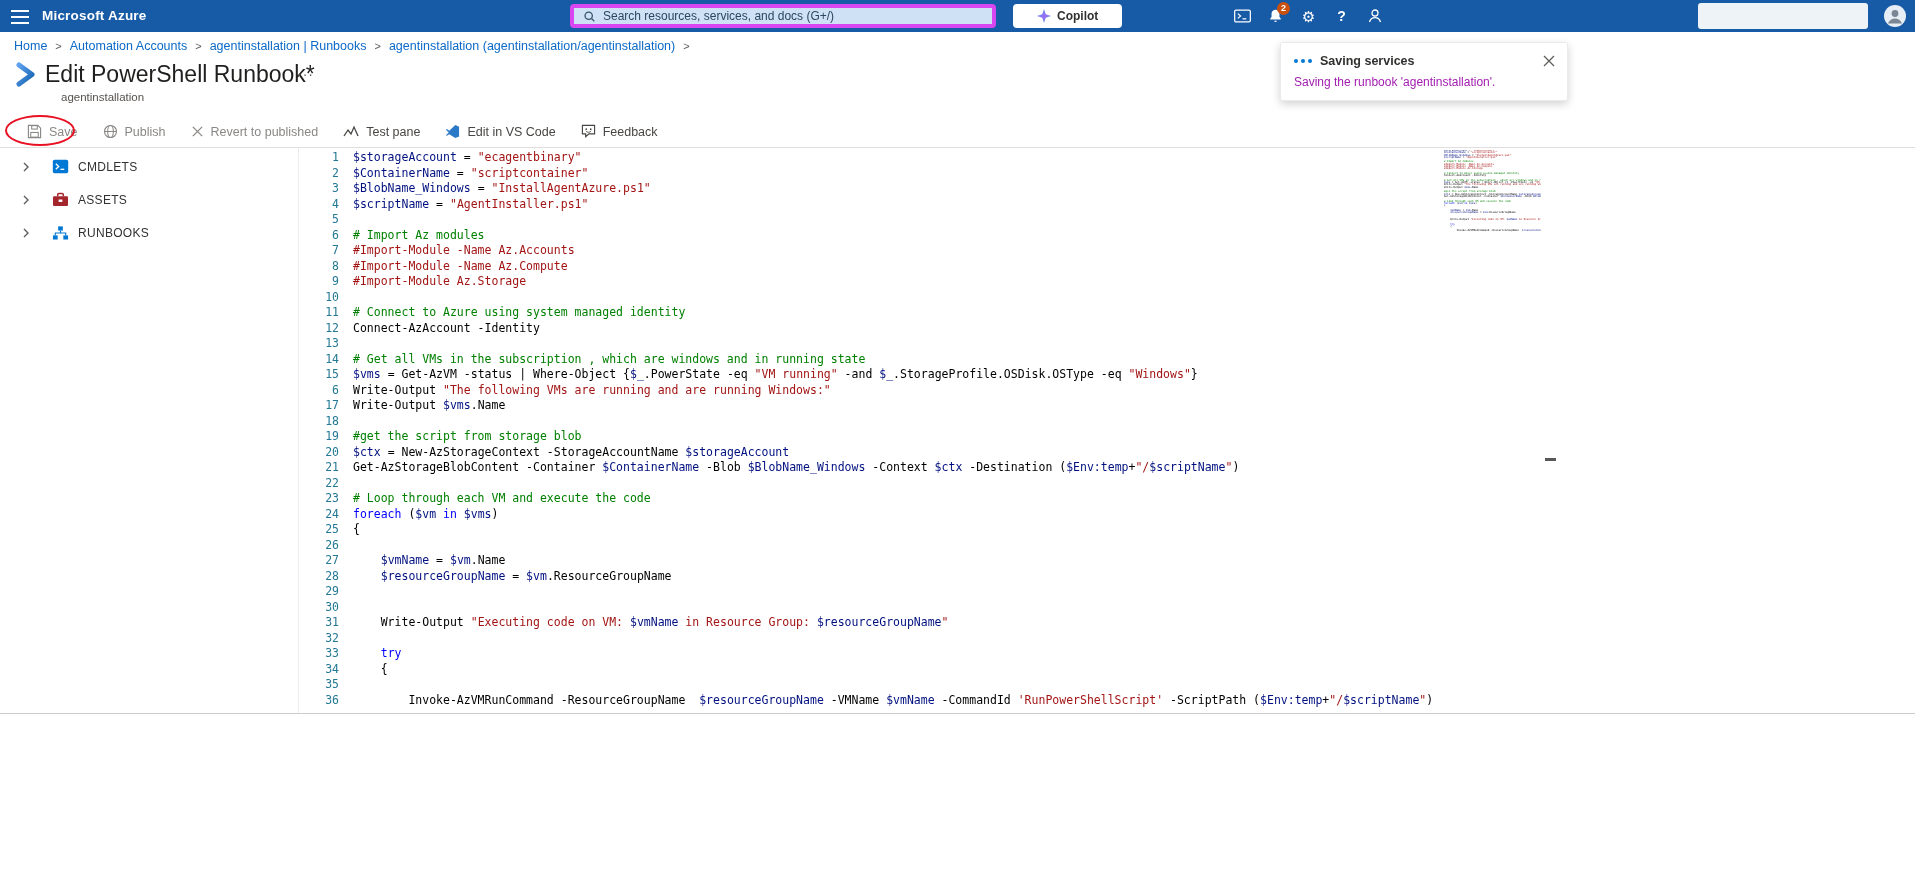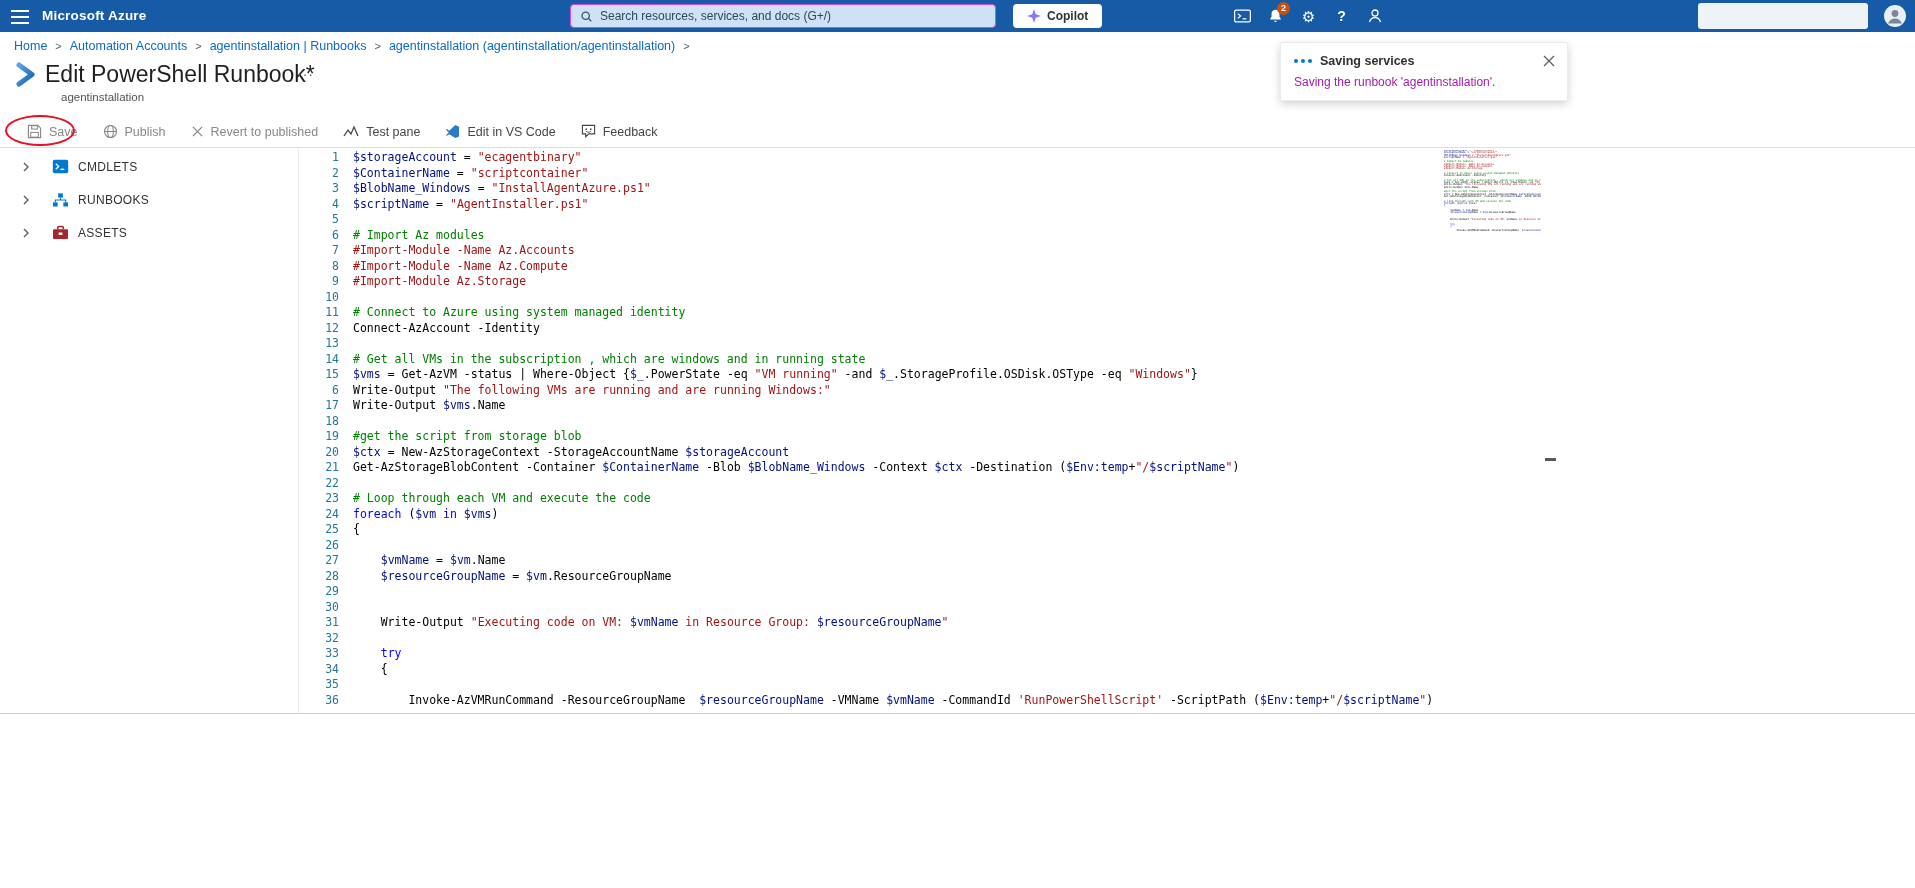--- a/index.html
+++ b/index.html
@@ -4,24 +4,24 @@
 <style>
   *{margin:0;padding:0;box-sizing:border-box}
   html,body{background:#fff}
   body{font-family:"Liberation Sans","DejaVu Sans",sans-serif;color:#201f1e}
   .app{position:relative;width:1915px;height:888px;background:#fff;overflow:hidden}
 
   
   .topbar{position:absolute;left:0;top:0;width:100%;height:32px;background:var(--topbar_bg,#175aa6);color:#fff}
   .hamburger{position:absolute;left:9px;top:9px;width:22px;height:16px;cursor:pointer;display:flex;align-items:center;justify-content:center}
   .brand{position:absolute;left:42px;top:8px;font-size:13.5px;font-weight:700;letter-spacing:.2px;cursor:pointer}
-  .searchbox{position:absolute;left:570px;top:4px;width:426px;height:24px;background:#cfe1f4;border:1px solid #d946ef;border-radius:4px;display:flex;align-items:center;padding:0 9px;gap:7px}
+  .searchbox{position:absolute;left:570px;top:4px;width:426px;height:24px;background:#cfe1f4;border:4px solid #d946ef;border-radius:4px;display:flex;align-items:center;padding:0 9px;gap:7px}
   .searchbox input{flex:1;border:none;background:transparent;outline:none;font-size:12px;color:#14324f;font-family:inherit}
   .searchbox input::placeholder{color:#2b4660}
-  .copilot{position:absolute;left:1013px;top:4px;height:24px;background:#fff;border:none;border-radius:4px;display:flex;align-items:center;gap:6px;padding:0 14px;font-size:12px;font-weight:600;color:#323130;cursor:pointer}
+  .copilot{position:absolute;left:1013px;top:4px;height:24px;background:#fff;border:none;border-radius:4px;display:flex;align-items:center;gap:6px;padding:0 24px;font-size:12px;font-weight:600;color:#323130;cursor:pointer}
   .topicons{position:absolute;left:1226px;top:0;height:32px;display:flex;align-items:center}
   .topicon{position:relative;width:33px;height:32px;display:flex;align-items:center;justify-content:center;background:none;border:none;cursor:pointer;color:#fff}
   .badge{position:absolute;top:2px;right:2px;background:var(--badge_orange,#ca5010);color:#fff;font-size:9px;font-weight:700;border-radius:8px;min-width:13px;height:13px;line-height:13px;text-align:center;padding:0 2px}
   .gear-glyph{font-size:15px;line-height:1;color:#fff}
   .help-glyph{font-size:14px;font-weight:700;color:#fff}
   .redacted{position:absolute;left:1698px;top:3px;width:170px;height:26px;background:rgba(246,248,251,.97);border-radius:3px}
   .avatar{position:absolute;right:8px;top:4px;width:24px;height:24px;cursor:pointer;background:none;border:none;padding:0}
 
   
   .breadcrumb{position:absolute;left:14px;top:39px;display:flex;align-items:center;gap:8px;font-size:12.5px}
@@ -282,43 +282,43 @@
       </span>
       <span class="side-label">CMDLETS</span>
     </div>
     <div class="side-item">
       <span class="side-chevron">
         <svg width="10" height="10" viewBox="0 0 10 10">
             <path d="M3 1l4 4-4 4" fill="none" stroke="#605e5c" stroke-width="1.4"></path>
           </svg>
       </span>
       <span class="side-icon">
+        <svg width="17" height="15" viewBox="0 0 18 16">
+            <path d="M6 4.5V2.8c0-.7.6-1.3 1.3-1.3h3.4c.7 0 1.3.6 1.3 1.3v1.7" fill="none" stroke="#a4262c" stroke-width="1.6"></path>
+            <rect x="1" y="4.5" width="16" height="10.5" rx="1.2" fill="#a4262c"></rect>
+            <rect x="7" y="8" width="4" height="2.6" fill="#fff"></rect>
+          </svg>
+      </span>
+      <span class="side-label">ASSETS</span>
+    </div>
+    <div class="side-item">
+      <span class="side-chevron">
+        <svg width="10" height="10" viewBox="0 0 10 10">
+            <path d="M3 1l4 4-4 4" fill="none" stroke="#605e5c" stroke-width="1.4"></path>
+          </svg>
+      </span>
+      <span class="side-icon">
         <svg width="17" height="16" viewBox="0 0 18 16">
             <rect x="6.5" y="1" width="5" height="4.4" fill="#0078d4"></rect>
             <rect x="1" y="10.5" width="5" height="4.4" fill="#0078d4"></rect>
             <rect x="12" y="10.5" width="5" height="4.4" fill="#0078d4"></rect>
             <path d="M9 5.4v2.6M9 8H3.5v2.5M9 8h5.5v2.5" fill="none" stroke="#0078d4" stroke-width="1.2"></path>
           </svg>
       </span>
       <span class="side-label">RUNBOOKS</span>
-    </div>
-    <div class="side-item">
-      <span class="side-chevron">
-        <svg width="10" height="10" viewBox="0 0 10 10">
-            <path d="M3 1l4 4-4 4" fill="none" stroke="#605e5c" stroke-width="1.4"></path>
-          </svg>
-      </span>
-      <span class="side-icon">
-        <svg width="17" height="15" viewBox="0 0 18 16">
-            <path d="M6 4.5V2.8c0-.7.6-1.3 1.3-1.3h3.4c.7 0 1.3.6 1.3 1.3v1.7" fill="none" stroke="#a4262c" stroke-width="1.6"></path>
-            <rect x="1" y="4.5" width="16" height="10.5" rx="1.2" fill="#a4262c"></rect>
-            <rect x="7" y="8" width="4" height="2.6" fill="#fff"></rect>
-          </svg>
-      </span>
-      <span class="side-label">ASSETS</span>
     </div>
   </aside>
 
   <div class="editor">
     <div class="gutter">
         <div class="ln">1</div>
         <div class="ln">2</div>
         <div class="ln">3</div>
         <div class="ln">4</div>
         <div class="ln">5</div>

